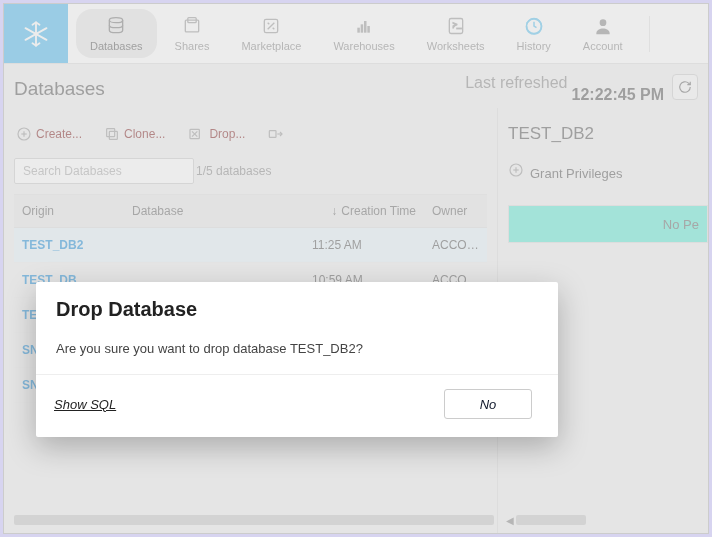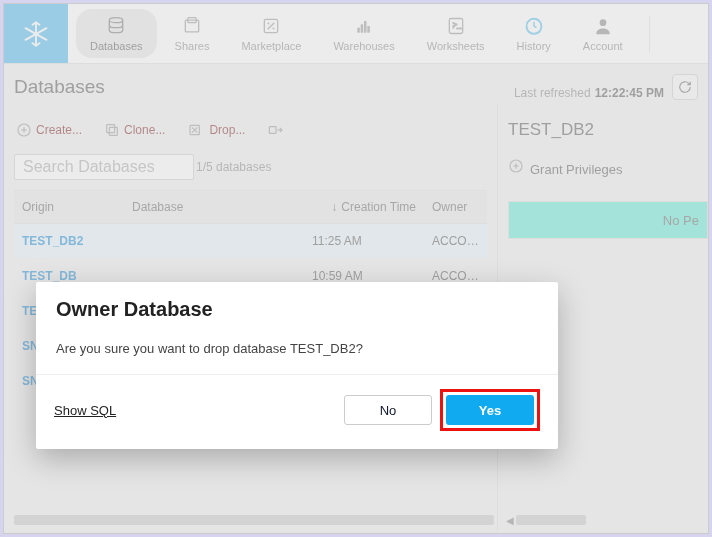--- a/index.html
+++ b/index.html
@@ -14,36 +14,36 @@
   .nav-item { display: flex; flex-direction: column; align-items: center; justify-content: center; padding: 6px 14px; margin: 0 2px; cursor: pointer; border-radius: 16px; }
   .nav-item.active { background: #e7e7e7; }
   .nav-item .nav-icon { color: #888; display:flex; align-items:center; justify-content:center; height:22px; }
   .nav-item .nav-label { font-size: 11px; color: #888; margin-top: 3px; }
   .nav-item.active .nav-label { color: #555; }
   .nav-sep { width: 1px; height: 36px; background: #e3e3e3; margin: 0 10px; align-self: center; }
 
   
   .page-header { display: flex; align-items: center; justify-content: space-between; padding: 10px 10px 4px 10px; }
   .page-title { font-size: 19px; color: #555; font-weight: 400; }
-  .refresh-area { display: flex; align-items: flex-end; font-size: 12px; color: #888; }
+  .refresh-area { display: flex; align-items: flex-start; font-size: 16px; color: #888; }
   .refresh-time { font-weight: 700; color: #555; margin-left: 4px; margin-top: 12px; }
   .refresh-btn { width: 26px; height: 26px; border: 1px solid #ccc; border-radius: 4px; margin-left: 8px; display: flex; align-items: center; justify-content: center; color: #888; background:#f8f8f8; }
 
   
   .main { display: flex; height: calc(100% - 60px - 42px); }
   .left-pane { flex: 1; padding: 0 10px; border-right: 1px solid #ddd; display:flex; flex-direction:column; min-width:0; }
   .right-pane { width: 210px; padding: 10px 0 10px 10px; display:flex; flex-direction:column; }
 
   .toolbar { display: flex; align-items: center; gap: 4px; padding: 14px 0 8px 0; flex-wrap: nowrap; }
   .tool-btn { display: flex; align-items: center; color: #7f1d1d; font-size: 12px; padding: 4px 2px; white-space: nowrap; cursor:pointer; }
   .tool-btn .tb-icon { margin-right: 4px; color: #999; display:flex; }
   .tool-gap { width: 10px; }
 
   .search-row { display:flex; align-items:center; margin: 4px 0 10px 0; }
-  .search-input { width: 180px; height: 26px; border: 1px solid #ccc; border-radius: 2px; padding: 0 8px; font-size: 16px; color:#333; background:#fff; }
+  .search-input { width: 180px; height: 26px; border: 1px solid #ccc; border-radius: 2px; padding: 0 8px; font-size: 12px; color:#333; background:#fff; }
   .search-input::placeholder { color:#aaa; }
   .db-count { font-size: 12px; color: #888; margin-left: 2px; }
 
   .table { width: 100%; border-top: 1px solid #e3e3e3; flex:1; overflow:hidden; }
   .thead { display: flex; background: #e9e9e9; border-bottom: 1px solid #ddd; }
   .th { font-size: 12px; color: #666; padding: 9px 8px; display:flex; align-items:center; }
   .col-name { flex: 0 0 180px; }
   .col-origin { flex: 0 0 110px; }
   .col-ctime { flex: 0 0 120px; justify-content:flex-end; }
   .col-owner { flex: 1; }
@@ -71,21 +71,21 @@
   .scroll-row .right-s .thumb { width:70px; }
 
   
   .dim { position:absolute; inset:0; background:rgba(220,220,220,0.55); }
 
   
   .modal { position:absolute; top:278px; left:32px; width:522px; background:#fff; box-shadow:0 10px 30px rgba(0,0,0,0.25); border-radius:2px; }
   .modal-title { font-size:20px; color:#222; font-weight:600; padding:16px 20px 6px 20px; }
   .modal-body { font-size:13px; color:#444; padding: 14px 20px 18px 20px; }
   .modal-divider { height:1px; background:#eee; }
-  .modal-footer { display:flex; align-items:center; padding: 14px 18px 18px 18px; }
+  .modal-footer { display:flex; align-items:center; padding: 14px 18px 18px 18px; font-style: italic; }
   .show-sql { font-size:13px; color:#222; text-decoration:underline; cursor:pointer; }
   .footer-spacer { flex:1; }
   .btn { height:30px; min-width:88px; border-radius:3px; font-size:13px; cursor:pointer; display:flex; align-items:center; justify-content:center; }
   .btn-no { border:1px solid #ccc; background:#fff; color:#0f172a; margin-right: 8px; }
   .btn-yes-wrap { border:3px solid #e11; padding:3px; }
   .btn-yes { background:#10aaf0; color:#fff; font-weight:600; }
 
 </style>
 </head>
 <body>
@@ -309,26 +309,23 @@
       </div>
     <div class="hscroll right-s">
       <span class="chev">◀</span>
       <div class="thumb"></div>
     </div>
   </div>
 
   <div class="dim"></div>
 
   <div class="modal">
-    <div class="modal-title">Owner Database</div>
+    <div class="modal-title">Drop Database</div>
     <div class="modal-body">Are you sure you want to drop database TEST_DB2?</div>
     <div class="modal-divider"></div>
     <div class="modal-footer">
       <span class="show-sql">Show SQL</span>
       <div class="footer-spacer"></div>
       <div class="btn btn-no">No</div>
-      <div class="btn-yes-wrap">
-        <div class="btn btn-yes">Yes</div>
-      </div>
     </div>
   </div>
 
 </div>
 
 </body></html>

